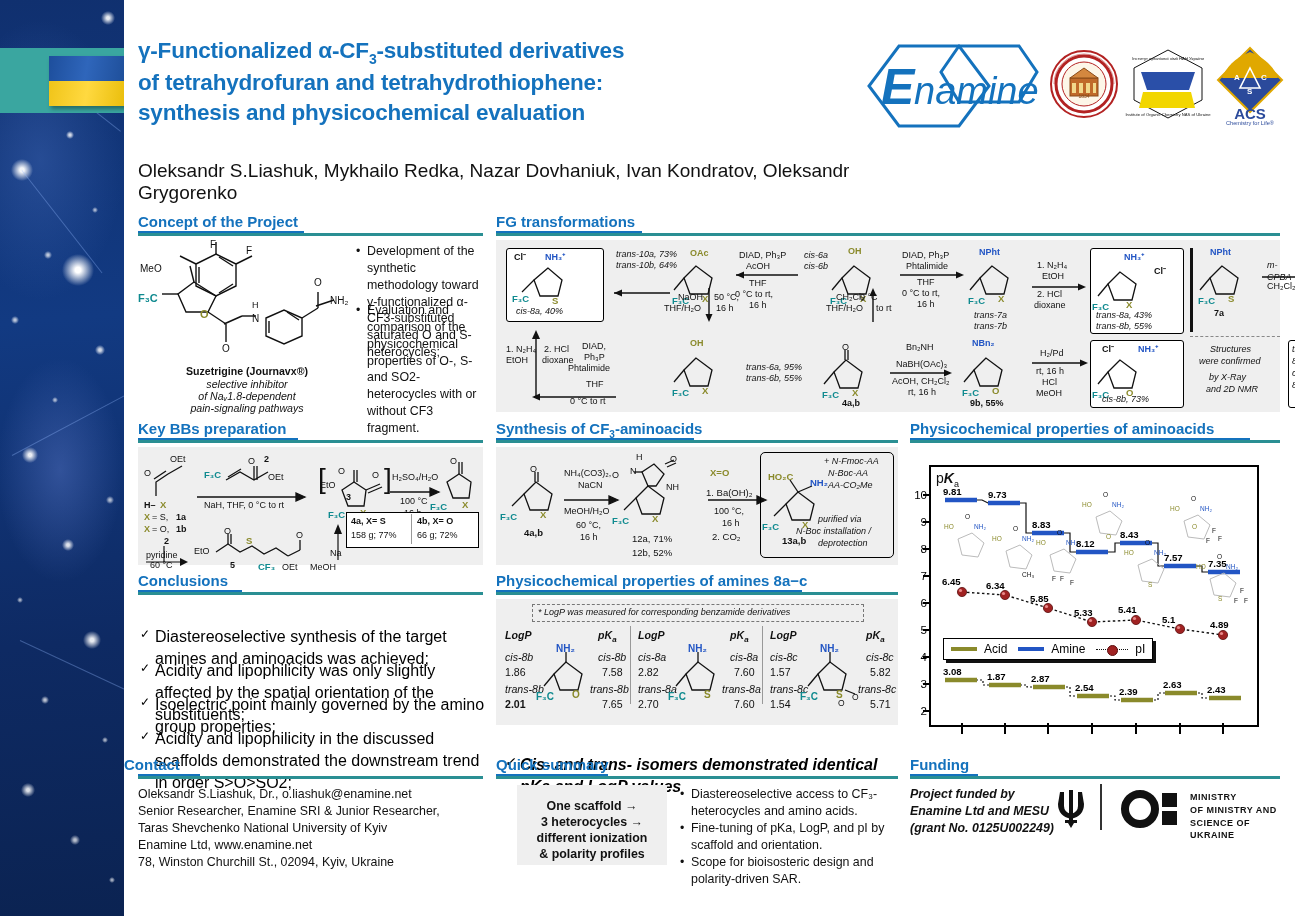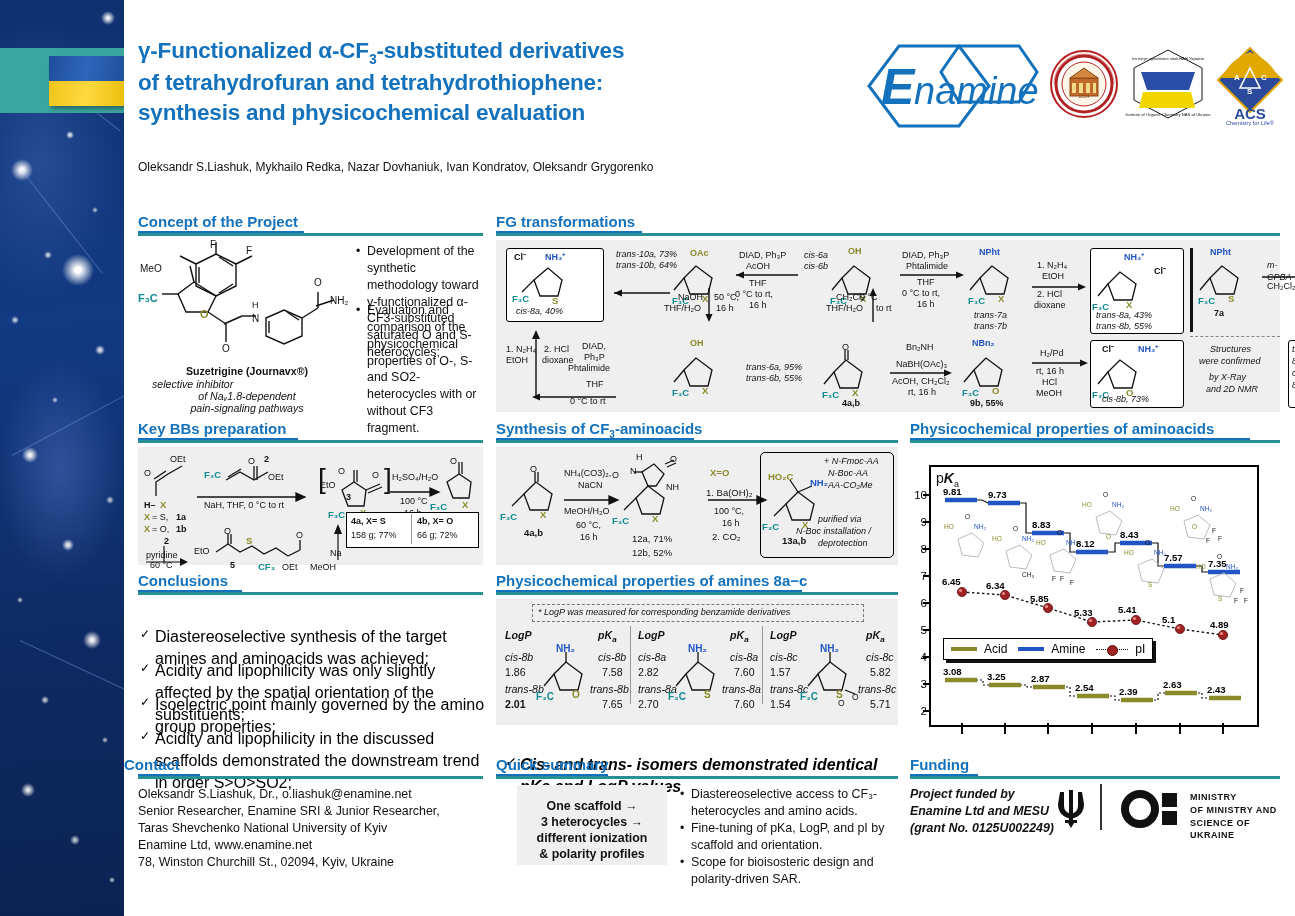--- a/index.html
+++ b/index.html
@@ -55,21 +55,21 @@
 
   
   #title{
     position:absolute;left:14px;top:36px;width:740px;
     color:#1472bd;font-weight:bold;font-size:22.5px;line-height:1.32;
     letter-spacing:-0.2px;
   }
   #title .sub{font-size:14px;vertical-align:sub;}
   #authors{
     position:absolute;left:14px;top:160px;width:760px;
-    font-size:12px;color:#111;
+    font-size:19px;color:#111;
   }
 
   
   #logos{position:absolute;left:735px;top:34px;width:420px;height:106px;}
   .logo{position:absolute;}
 
   
   .sec-h{
     position:absolute;color:#1472bd;font-weight:bold;font-size:15px;
     white-space:nowrap;
@@ -209,21 +209,21 @@
     <text class="chem-label" x="2" y="30" font-size="10" fill="#111">MeO</text>
     <text class="chem-label" x="0" y="60" font-size="11" font-weight="bold" fill="#0f8a8f">F₃C</text>
     <text class="chem-label" x="62" y="76" font-size="11" font-weight="bold" fill="#8a8a2b">O</text>
     <text class="chem-label" x="84" y="110" font-size="10" fill="#111">O</text>
     <text class="chem-label" x="114" y="66" font-size="9" fill="#111">H</text>
     <text class="chem-label" x="114" y="80" font-size="10" fill="#111">N</text>
     <text class="chem-label" x="176" y="44" font-size="10" fill="#111">O</text>
     <text class="chem-label" x="192" y="62" font-size="10" fill="#111">NH₂</text>
   </svg>
   <div class="txt small b" style="left:28px;top:364px;width:190px;text-align:center;">Suzetrigine (Journavx®)</div>
-  <div class="txt small i" style="left:28px;top:377px;width:190px;text-align:left;">selective inhibitor</div>
+  <div class="txt small i" style="left:28px;top:377px;width:190px;text-align:center;">selective inhibitor</div>
   <div class="txt small i" style="left:28px;top:389px;width:190px;text-align:center;">of Naᵥ1.8-dependent</div>
   <div class="txt small i" style="left:28px;top:401px;width:190px;text-align:center;">pain-signaling pathways</div>
 
   <div class="bullet" style="left:243px;top:243px;width:118px;">Development of the synthetic methodology toward γ-functionalized α-CF3-substituted saturated O and S-heterocycles;</div>
   <div class="bullet" style="left:243px;top:302px;width:118px;">Evaluation and comparison of the physicochemical properties of O-, S- and SO2- heterocycles with or without CF3 fragment.</div>
 
   <div class="sec-h" style="left:372px;top:213px;">FG transformations</div>
   <div class="sec-h-under" style="left:372px;top:231px;width:146px;"></div>
   <div class="sec-rule" style="left:372px;top:233px;width:784px;"></div>
 
@@ -777,21 +777,21 @@
 
     <div class="dlabel" style="left:32px;top:129px;">6.45</div>
     <div class="dlabel" style="left:76px;top:133px;">6.34</div>
     <div class="dlabel" style="left:120px;top:146px;">5.85</div>
     <div class="dlabel" style="left:164px;top:160px;">5.33</div>
     <div class="dlabel" style="left:208px;top:157px;">5.41</div>
     <div class="dlabel" style="left:252px;top:167px;">5.1</div>
     <div class="dlabel" style="left:300px;top:172px;">4.89</div>
 
     <div class="dlabel" style="left:33px;top:219px;">3.08</div>
-    <div class="dlabel" style="left:77px;top:224px;">3.25</div>
+    <div class="dlabel" style="left:77px;top:224px;">1.87</div>
     <div class="dlabel" style="left:121px;top:226px;">2.87</div>
     <div class="dlabel" style="left:165px;top:235px;">2.54</div>
     <div class="dlabel" style="left:209px;top:239px;">2.39</div>
     <div class="dlabel" style="left:253px;top:232px;">2.63</div>
     <div class="dlabel" style="left:297px;top:237px;">2.43</div>
 
     <div class="legend-box" style="left:33px;top:191px;">
       <span style="display:inline-block;width:26px;height:4px;background:#8a8a2b;"></span>
       <span>Acid</span>
       <span style="display:inline-block;width:26px;height:4px;background:#2255c4;margin-left:4px;"></span>

